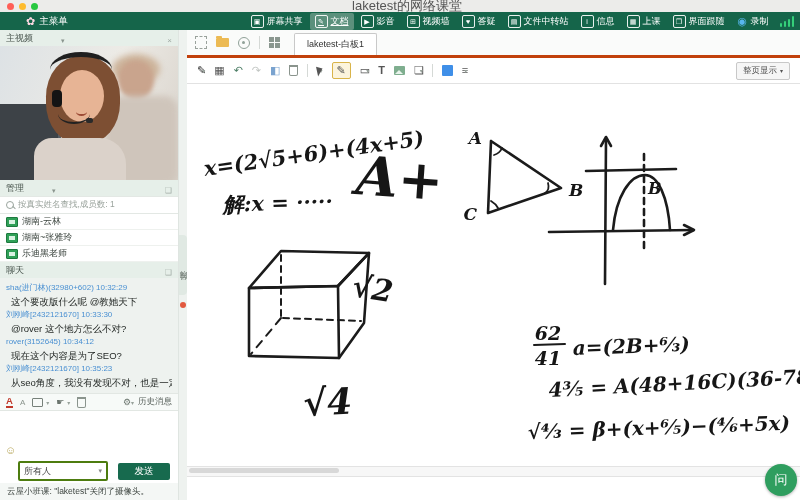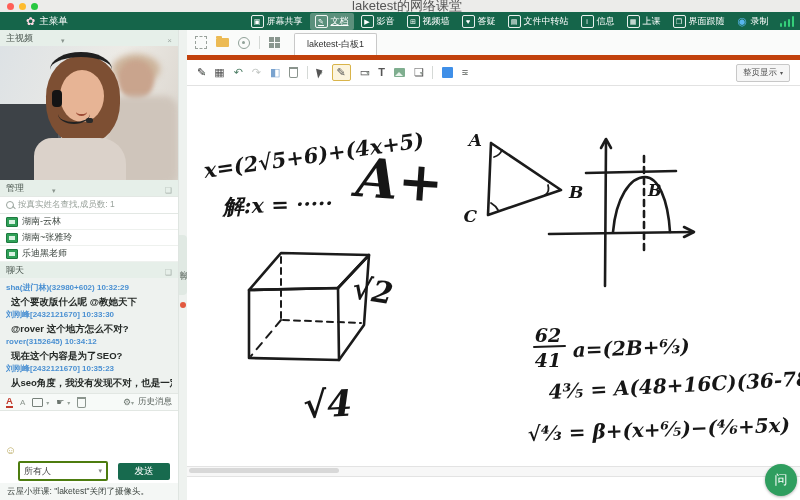--- a/index.html
+++ b/index.html
@@ -63,21 +63,21 @@
   .member-row.self{color:#cc4433;}
   .icn-monitor{width:10px;height:8px;background:#2fa057;border:1px solid #1d7a3f;border-radius:1px;flex:0 0 auto;position:relative;}
   .icn-monitor::after{content:"";position:absolute;left:2px;top:2px;right:2px;bottom:2px;background:#d9f2e2;}
   .m-icons{margin-left:auto;display:flex;align-items:center;gap:4px;}
   .icn-phone{color:#7d93a4;font-size:9px;line-height:1;}
   .icn-mic{width:4px;height:7px;background:#2fa057;border-radius:2px;position:relative;}
   .icn-mic::after{content:"";position:absolute;left:-2px;top:6px;width:8px;height:3px;border-bottom:1px solid #2fa057;border-radius:50%;}
   .icn-cam{width:8px;height:8px;border-radius:50%;background:#4a4f52;position:relative;}
   .icn-cam::after{content:"";position:absolute;left:2.5px;top:2.5px;width:3px;height:3px;border-radius:50%;background:#cfd6d9;}
   
-  .chat-list{flex:1 1 auto;background:#eef2ef;overflow:hidden;padding:4px 6px;display:flex;flex-direction:column;gap:1px;font-weight:bold;}
+  .chat-list{flex:1 1 auto;background:#eef2ef;overflow:hidden;padding:4px 6px;display:flex;flex-direction:column;gap:1px;}
   .msg-user{font-size:8px;color:#4a90d2;line-height:1.5;white-space:nowrap;overflow:hidden;}
   .msg-text{font-size:9.5px;color:#24292 6;color:#242926;line-height:1.45;padding-left:5px;white-space:nowrap;overflow:hidden;}
   .chat-toolbar{height:16px;flex:0 0 auto;background:#f7faf8;border-top:1px solid #e2e7e3;display:flex;align-items:center;
                 gap:7px;padding:0 6px;color:#6b756e;font-size:9px;}
   .ct-a{color:#c0392b;font-weight:bold;border-bottom:2px solid #c0392b;line-height:1;font-size:9.5px;}
   .ct-a2{color:#8a948d;font-size:8px;}
   .icn-mon2{width:9px;height:7px;border:1px solid #77817a;border-radius:1px;}
   .icn-trash{width:7px;height:8px;border:1px solid #8a948d;border-top:2px solid #8a948d;border-radius:0 0 2px 2px;}
   .tiny-caret{font-size:6px;color:#98a29b;margin-left:-4px;}
   .ct-right{margin-left:auto;display:flex;align-items:center;gap:4px;}
@@ -94,21 +94,21 @@
   .status-row{height:17px;flex:0 0 auto;background:#f4f7f5;display:flex;align-items:center;padding:0 7px;
               font-size:8.5px;color:#3f4742;white-space:nowrap;overflow:hidden;}
   
   .console{position:absolute;left:179px;top:30px;width:8px;height:470px;background:#eef2ef;}
   .console-tab{position:absolute;left:0;top:205px;width:8px;height:60px;background:#e0e9e3;border-radius:0 4px 4px 0;
                display:flex;align-items:center;justify-content:center;}
   .console-tab span{writing-mode:vertical-rl;font-size:7.5px;color:#77817a;letter-spacing:1px;}
   .console-dot{position:absolute;left:1px;top:272px;width:6px;height:6px;border-radius:50%;background:#e2593f;}
   
   .board{position:absolute;left:187px;top:30px;width:613px;height:470px;display:flex;flex-direction:column;background:#fff;}
-  .tabbar{height:25px;flex:0 0 auto;background:#fafbfa;border-bottom:5px solid #c2410c;display:flex;align-items:flex-end;
+  .tabbar{height:25px;flex:0 0 auto;background:#fafbfa;border-bottom:3px solid #c2410c;display:flex;align-items:flex-end;
           gap:8px;padding:0 0 0 8px;}
   .tb-icons{display:flex;align-items:center;gap:9px;height:25px;}
   .icn-newpage{width:10px;height:11px;border:1px dashed #9aa29c;}
   .icn-folder{width:13px;height:9px;background:#ecba54;border-radius:1px;position:relative;}
   .icn-folder::before{content:"";position:absolute;left:0;top:-2px;width:6px;height:2px;background:#ecba54;border-radius:1px 1px 0 0;}
   .icn-ring{width:10px;height:10px;border:1.5px solid #90a198;border-radius:50%;position:relative;}
   .icn-ring::after{content:"";position:absolute;left:3px;top:3px;width:3px;height:3px;background:#90a198;border-radius:50%;}
   .vsep{width:1px;height:13px;background:#d5d9d6;}
   .icn-grid{width:11px;height:11px;display:grid;grid-template-columns:5px 5px;grid-template-rows:5px 5px;gap:1px;}
   .icn-grid i{background:#8a978f;}

